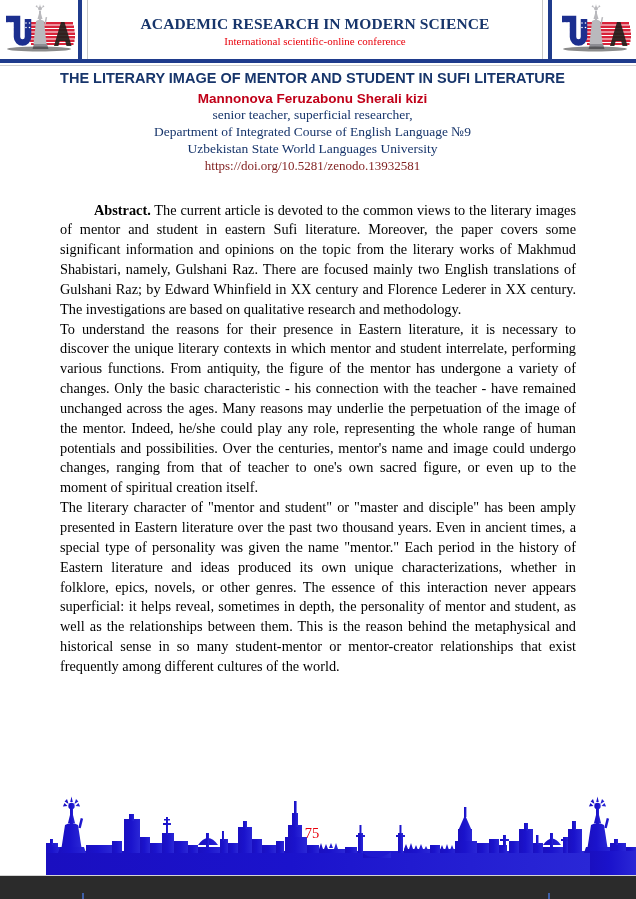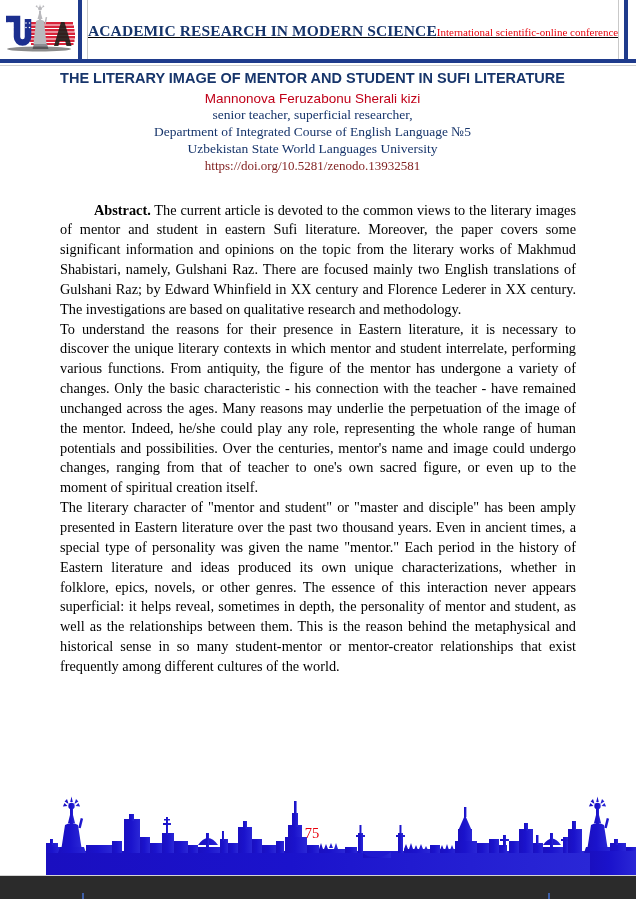--- a/index.html
+++ b/index.html
@@ -43,26 +43,25 @@
     width: 1px;
     flex: 0 0 1px;
     background: #c9c9c9;
     margin-left: 5px;
   }
   .vline-gray.rt { margin-left: 0; margin-right: 5px; }
 
   .title-cell {
     flex: 1 1 auto;
     display: flex;
-    flex-direction: row;
+    flex-direction: column;
     align-items: center;
     justify-content: center;
     padding-top: 2px;
     background: #ffffff;
-    text-decoration: underline;
   }
   .journal-name {
     font-family: "Liberation Serif", serif;
     font-weight: bold;
     font-size: 15.5px;
     letter-spacing: 0.1px;
     color: #17356B;
     white-space: nowrap;
   }
   .journal-sub {
@@ -107,21 +106,21 @@
   .art-title {
     font-family: "Liberation Sans", sans-serif;
     font-weight: bold;
     font-size: 14.5px;
     line-height: 18.5px;
     color: #17356B;
     margin: 0;
   }
   .author {
     font-family: "Liberation Sans", sans-serif;
-    font-weight: normal;
+    font-weight: bold;
     font-size: 13.5px;
     color: #C00018;
     margin-top: 3px;
   }
   .affil {
     font-family: "Liberation Serif", serif;
     font-size: 13.5px;
     line-height: 17px;
     color: #17356B;
   }
@@ -310,21 +309,21 @@
     </div>
   </div>
 
   <div class="hrule-blue"></div>
   <div class="hrule-gray"></div>
 
   <div class="titleblock">
     <div class="art-title">THE LITERARY IMAGE OF MENTOR AND STUDENT IN SUFI LITERATURE</div>
     <div class="author">Mannonova Feruzabonu Sherali kizi</div>
     <div class="affil">senior teacher, superficial researcher,</div>
-    <div class="affil">Department of Integrated Course of English Language №5</div>
+    <div class="affil">Department of Integrated Course of English Language №9</div>
     <div class="affil">Uzbekistan State World Languages University</div>
     <div class="doi">https://doi.org/10.5281/zenodo.13932581</div>
   </div>
 
   <div class="body-area">
 
     <p class="para indent"><span class="lead">Abstract.</span><span> The current article is devoted to the common views to the literary images of mentor and student in eastern Sufi literature. Moreover, the paper covers some significant information and opinions on the topic from the literary works of Makhmud Shabistari, namely, Gulshani Raz. There are focused mainly two English translations of Gulshani Raz; by Edward Whinfield in XX century and Florence Lederer in XX century. The investigations are based on qualitative research and methodology.</span></p>
 
 
     <p class="para">To understand the reasons for their presence in Eastern literature, it is necessary to discover the unique literary contexts in which mentor and student interrelate, performing various functions. From antiquity, the figure of the mentor has undergone a variety of changes. Only the basic characteristic - his connection with the teacher - have remained unchanged across the ages. Many reasons may underlie the perpetuation of the image of the mentor. Indeed, he/she could play any role, representing the whole range of human potentials and possibilities. Over the centuries, mentor's name and image could undergo changes, ranging from that of teacher to one's own sacred figure, or even up to the moment of spiritual creation itself.</p>

